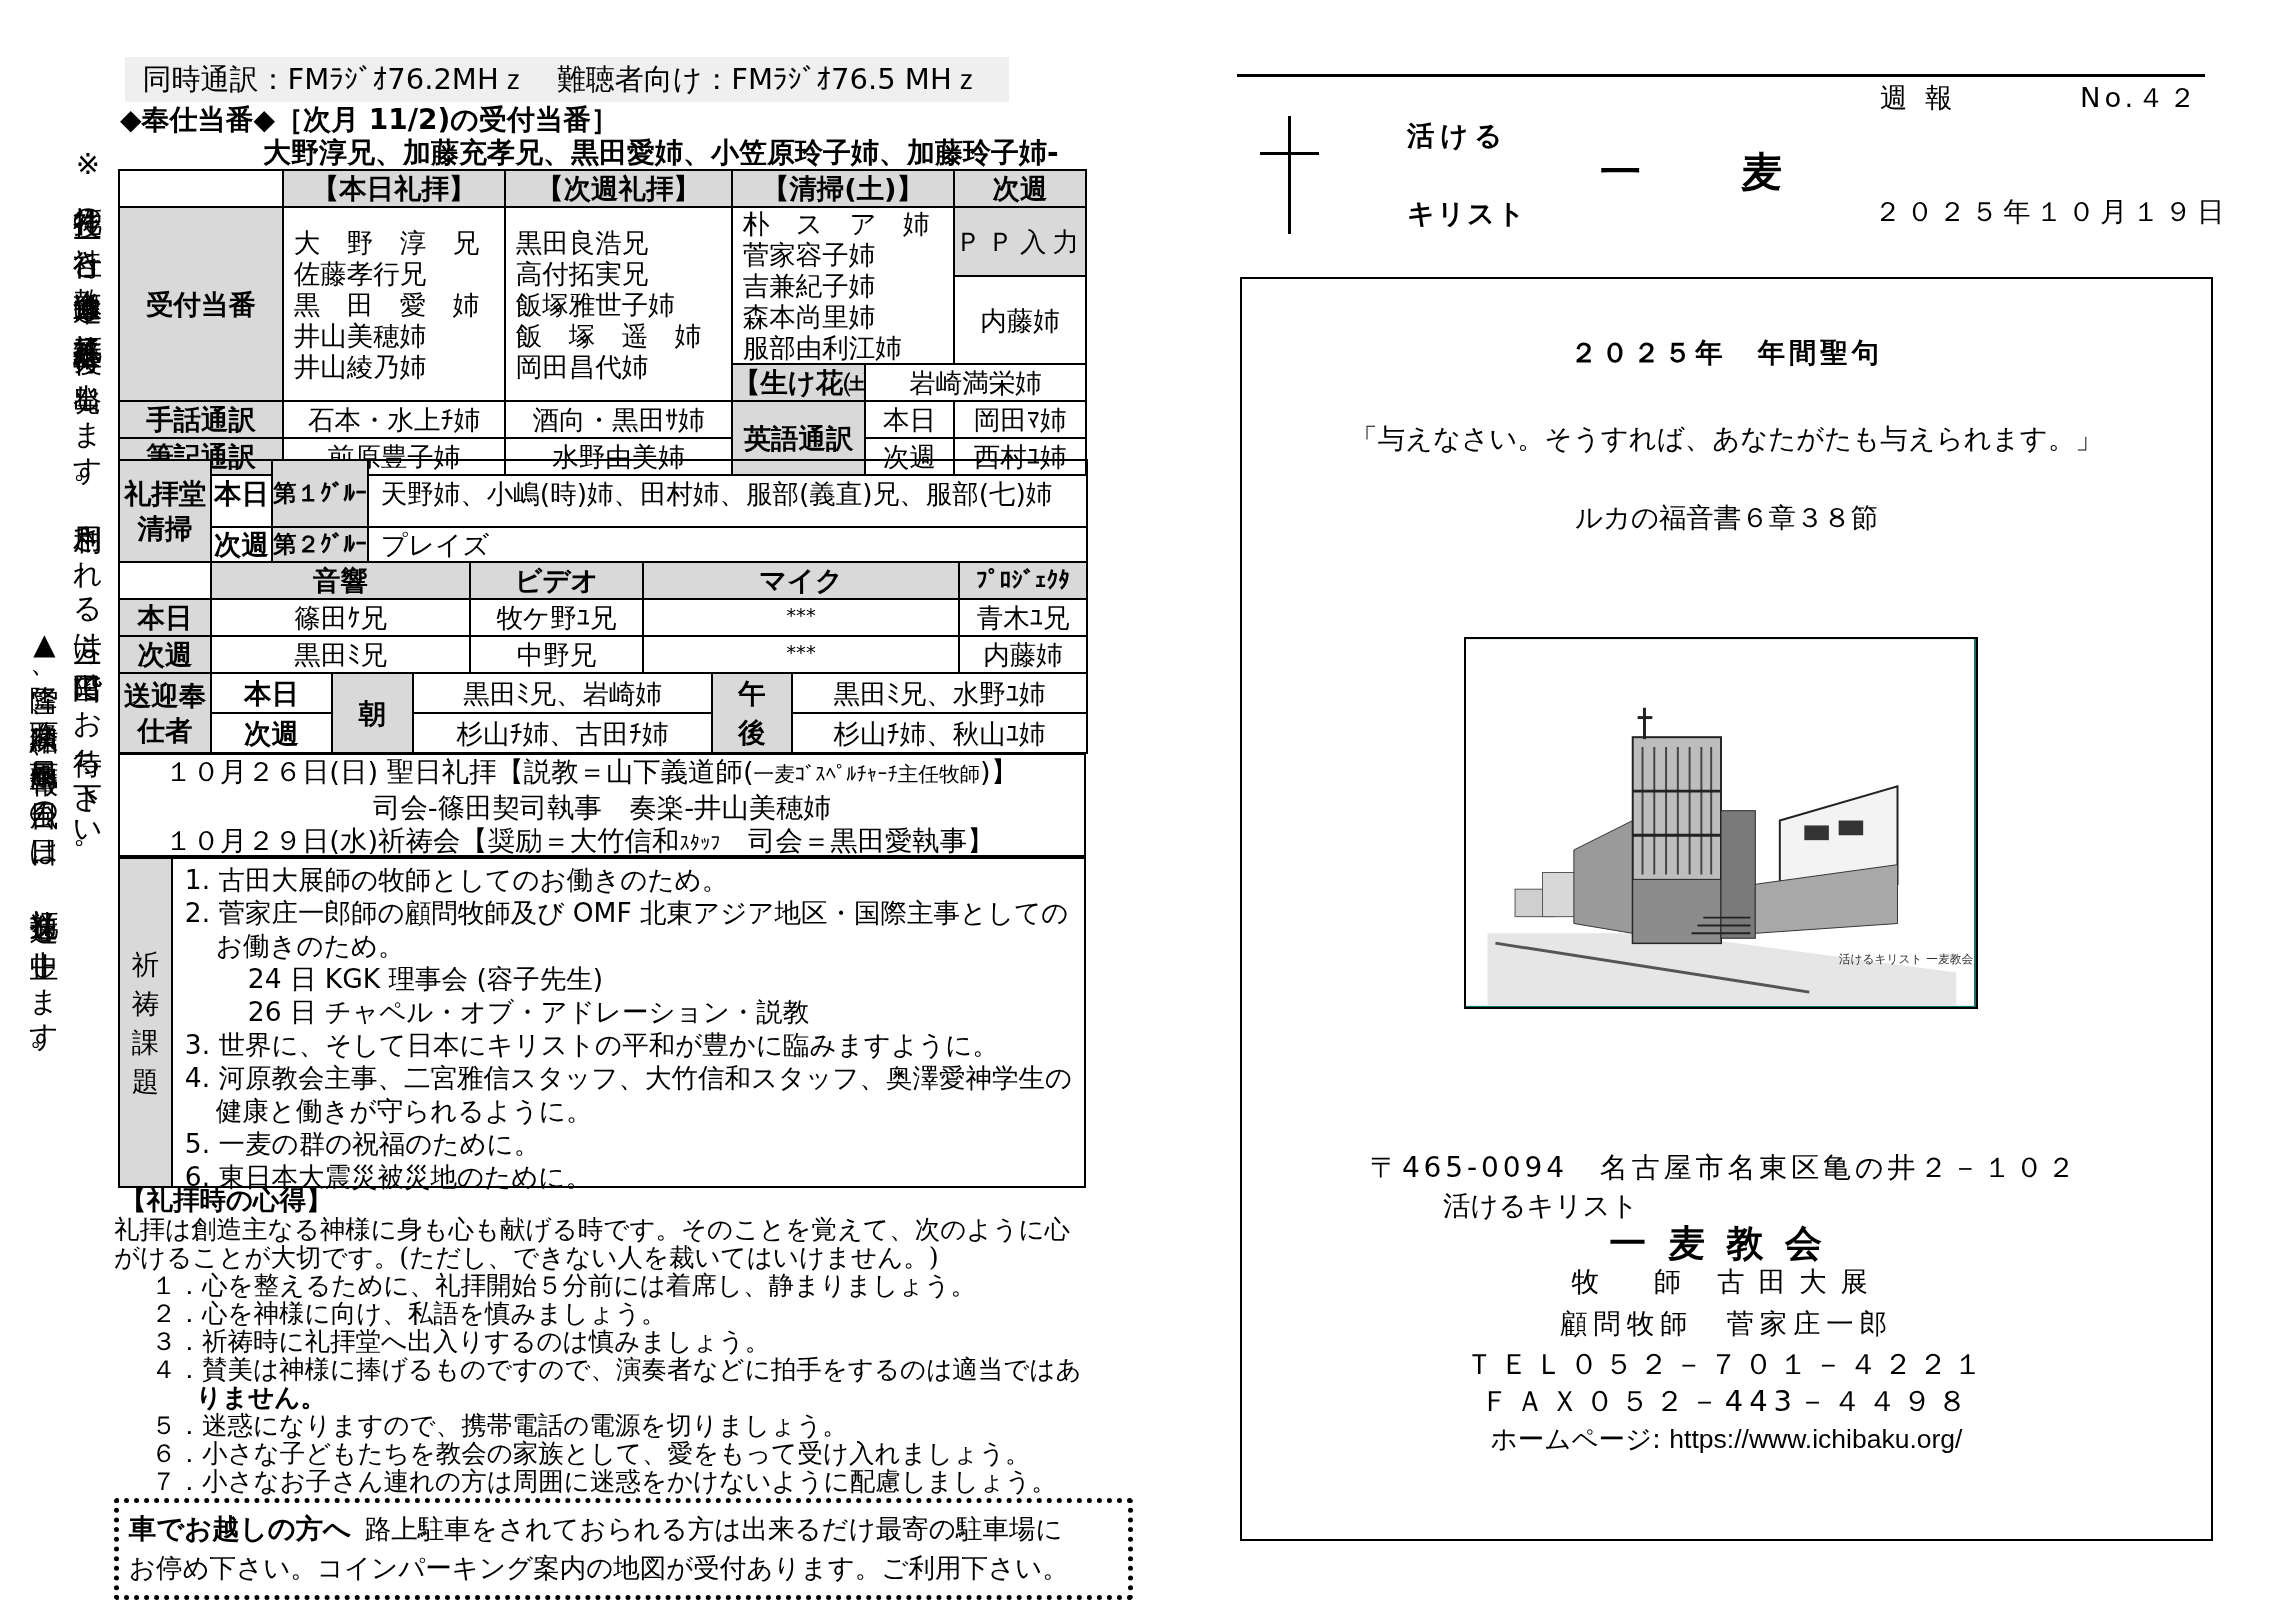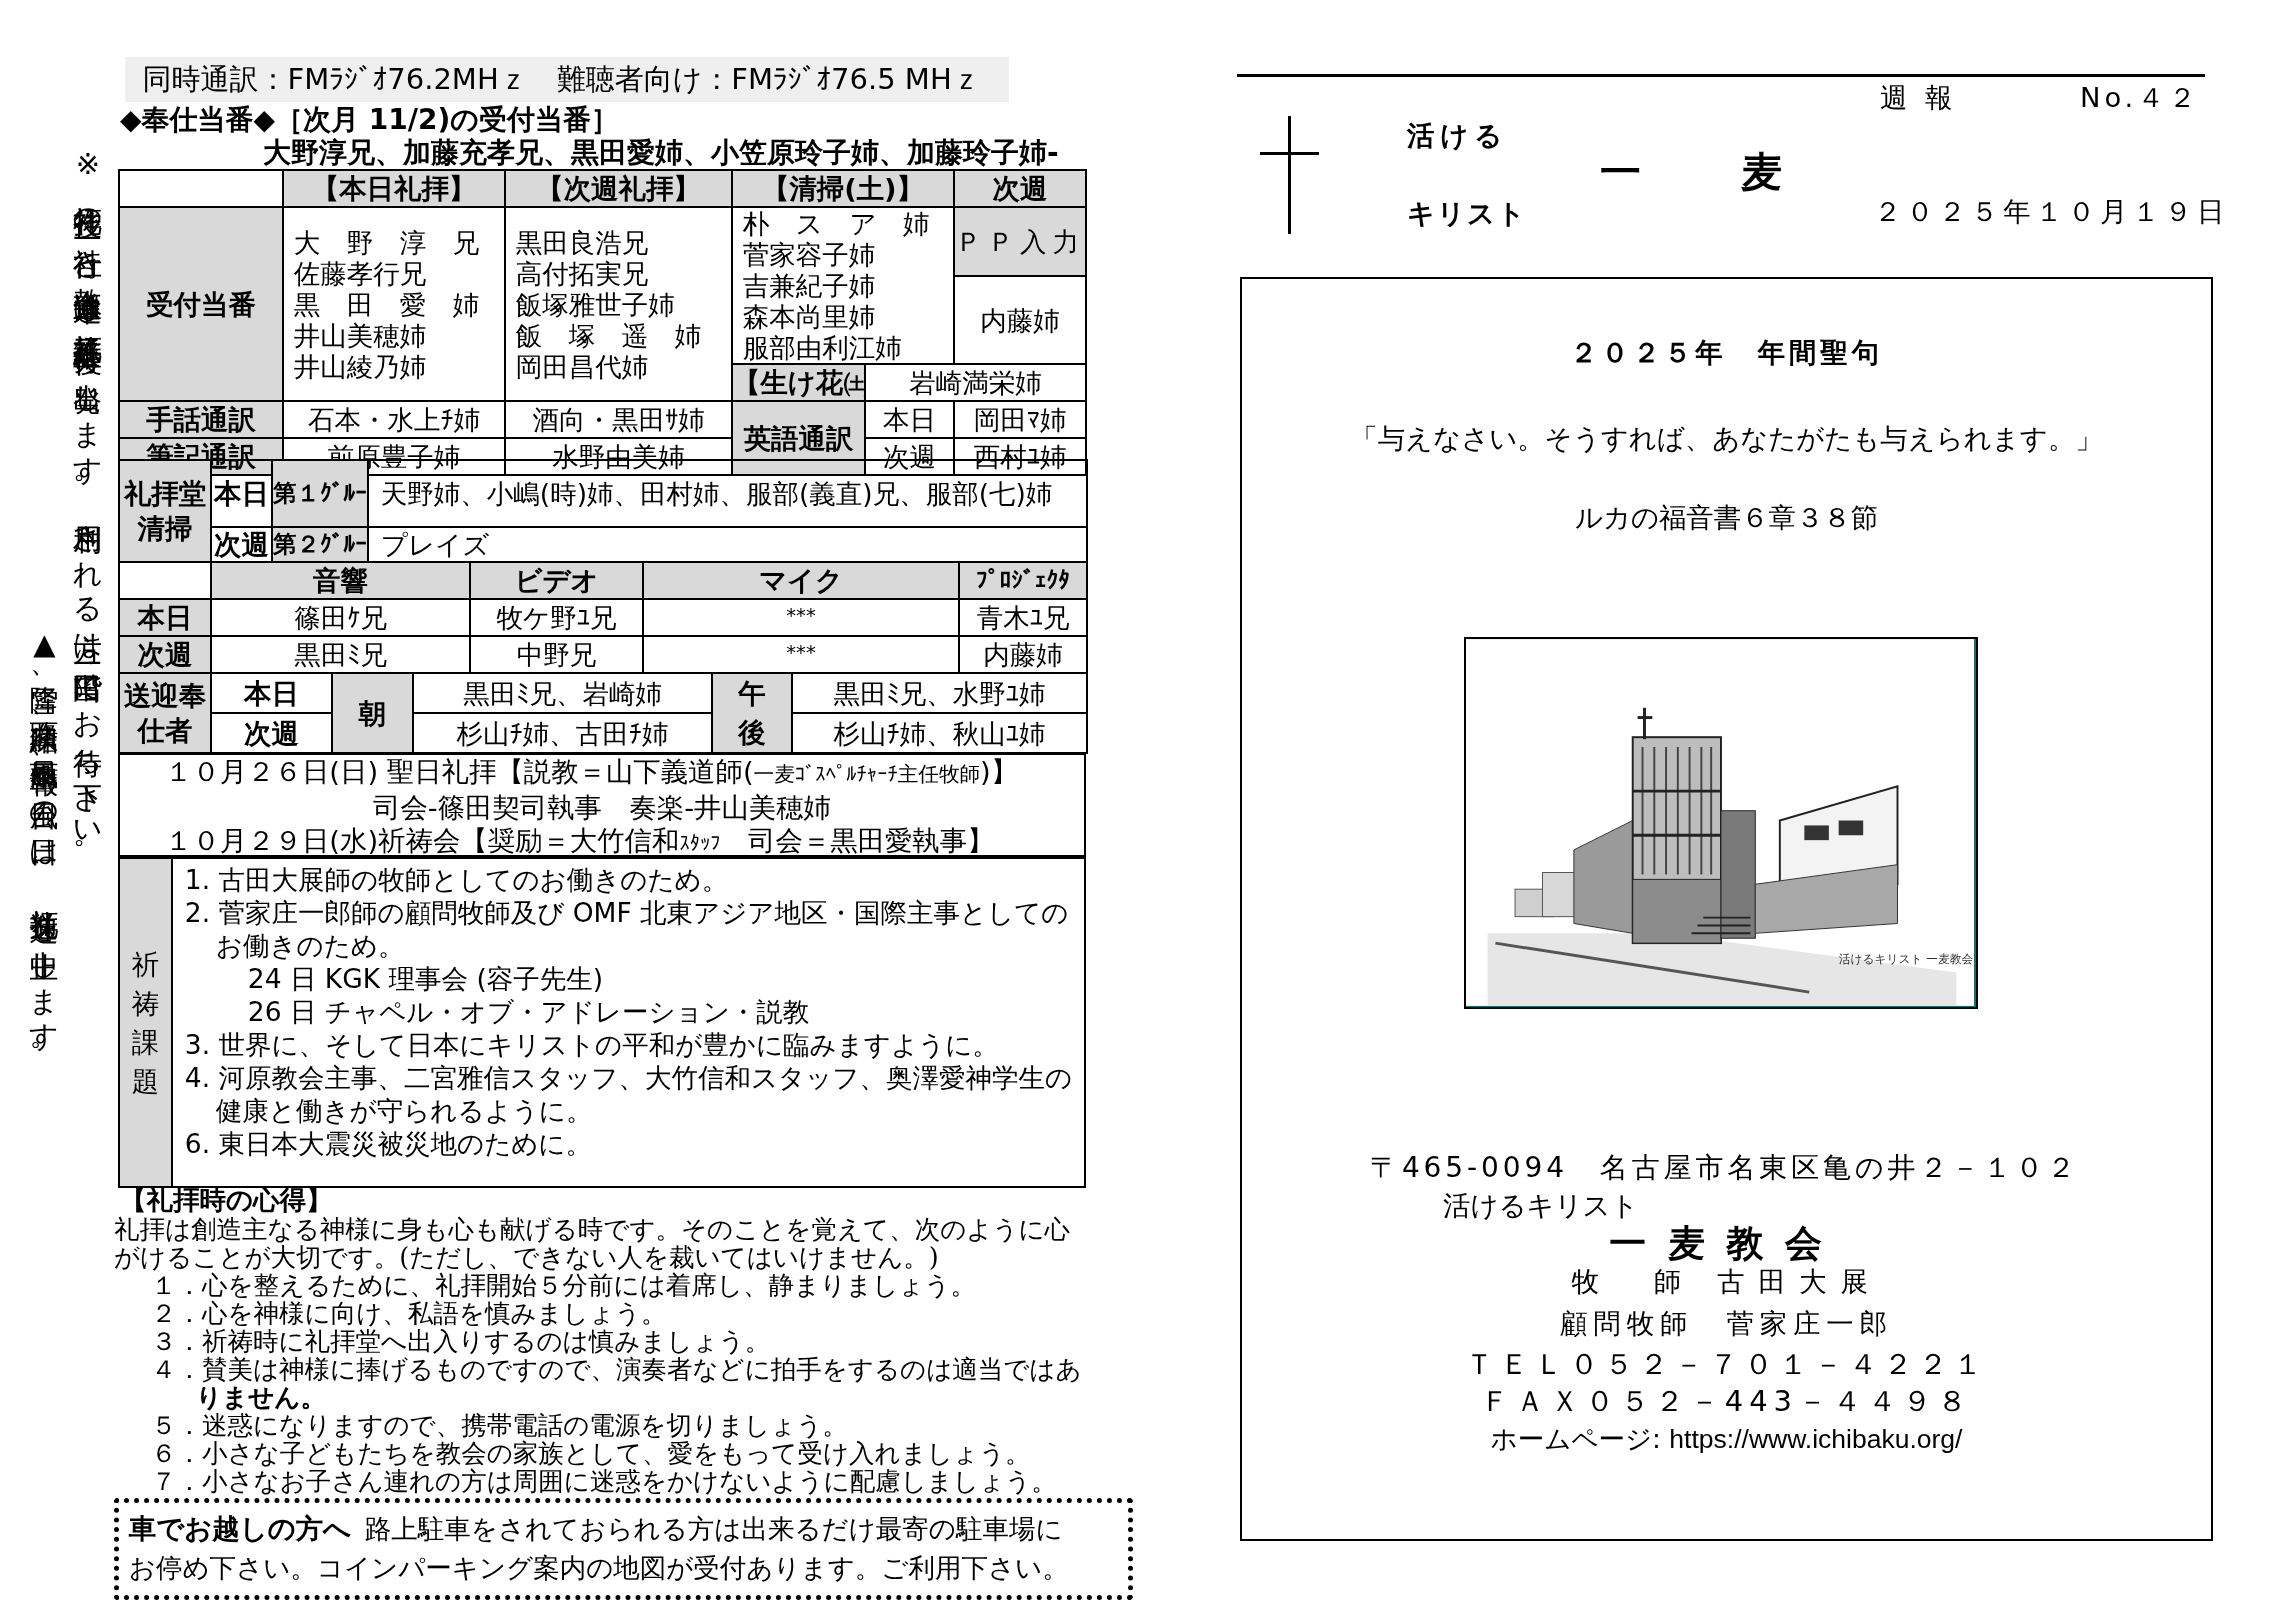--- a/index.html
+++ b/index.html
@@ -254,20 +254,21 @@
   </div>
   <div id="prayer-list">
     <div>1. 古田大展師の牧師としてのお働きのため。</div>
     <div>2. 菅家庄一郎師の顧問牧師及び OMF 北東アジア地区・国際主事としての</div>
     <div class="indent1">お働きのため。</div>
     <div class="indent2">24 日 KGK 理事会 (容子先生)</div>
     <div class="indent2">26 日 チャペル・オブ・アドレーション・説教</div>
     <div>3. 世界に、そして日本にキリストの平和が豊かに臨みますように。</div>
     <div>4. 河原教会主事、二宮雅信スタッフ、大竹信和スタッフ、奥澤愛神学生の</div>
     <div class="indent1">健康と働きが守られるように。</div>
+    <div>5. 一麦の群の祝福のために。</div>
     <div>6. 東日本大震災被災地のために。</div>
   </div>
 </div>
 
 <div id="worship-title" class="abs">【礼拝時の心得】</div>
 <div id="worship-body" class="abs">
   <div class="wl">礼拝は創造主なる神様に身も心も献げる時です。そのことを覚えて、次のように心</div>
   <div class="wl">がけることが大切です。(ただし、できない人を裁いてはいけません。)</div>
   <div class="wi">１．心を整えるために、礼拝開始５分前には着席し、静まりましょう。</div>
   <div class="wi">２．心を神様に向け、私語を慎みましょう。</div>

